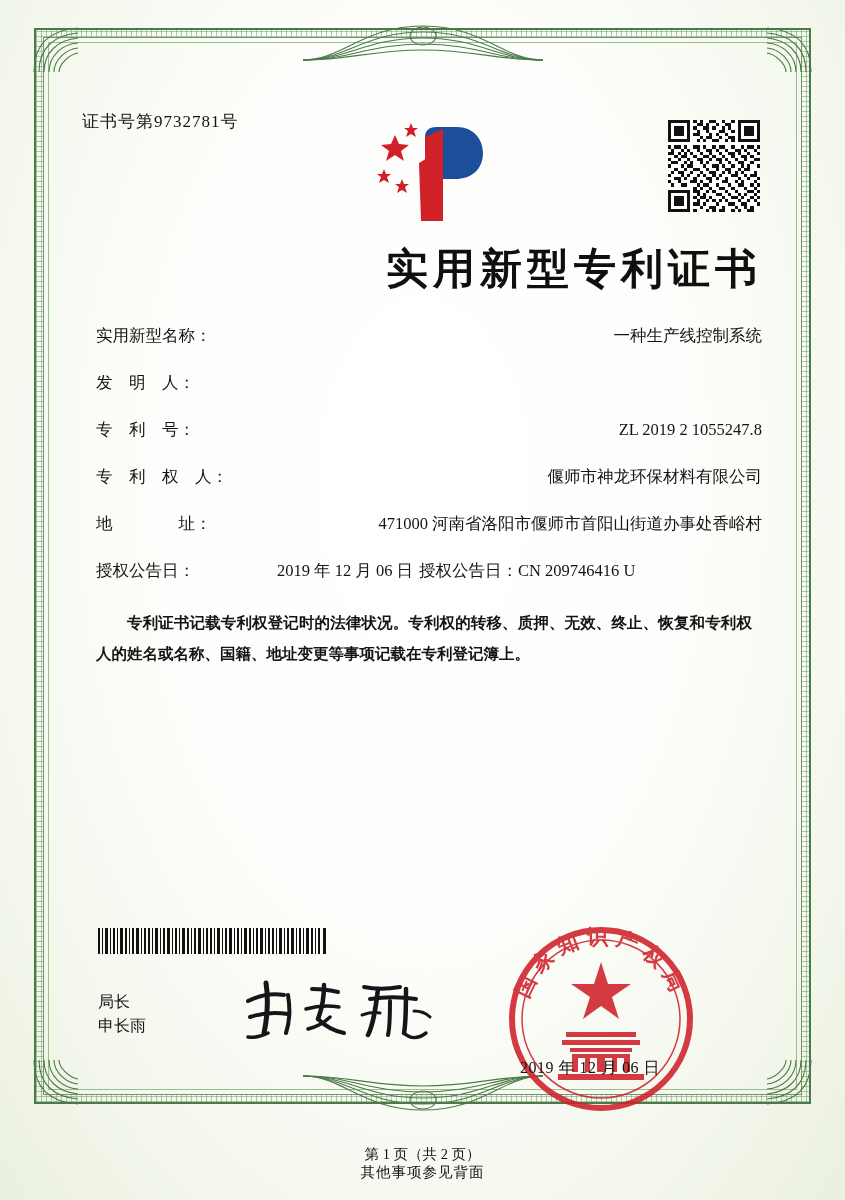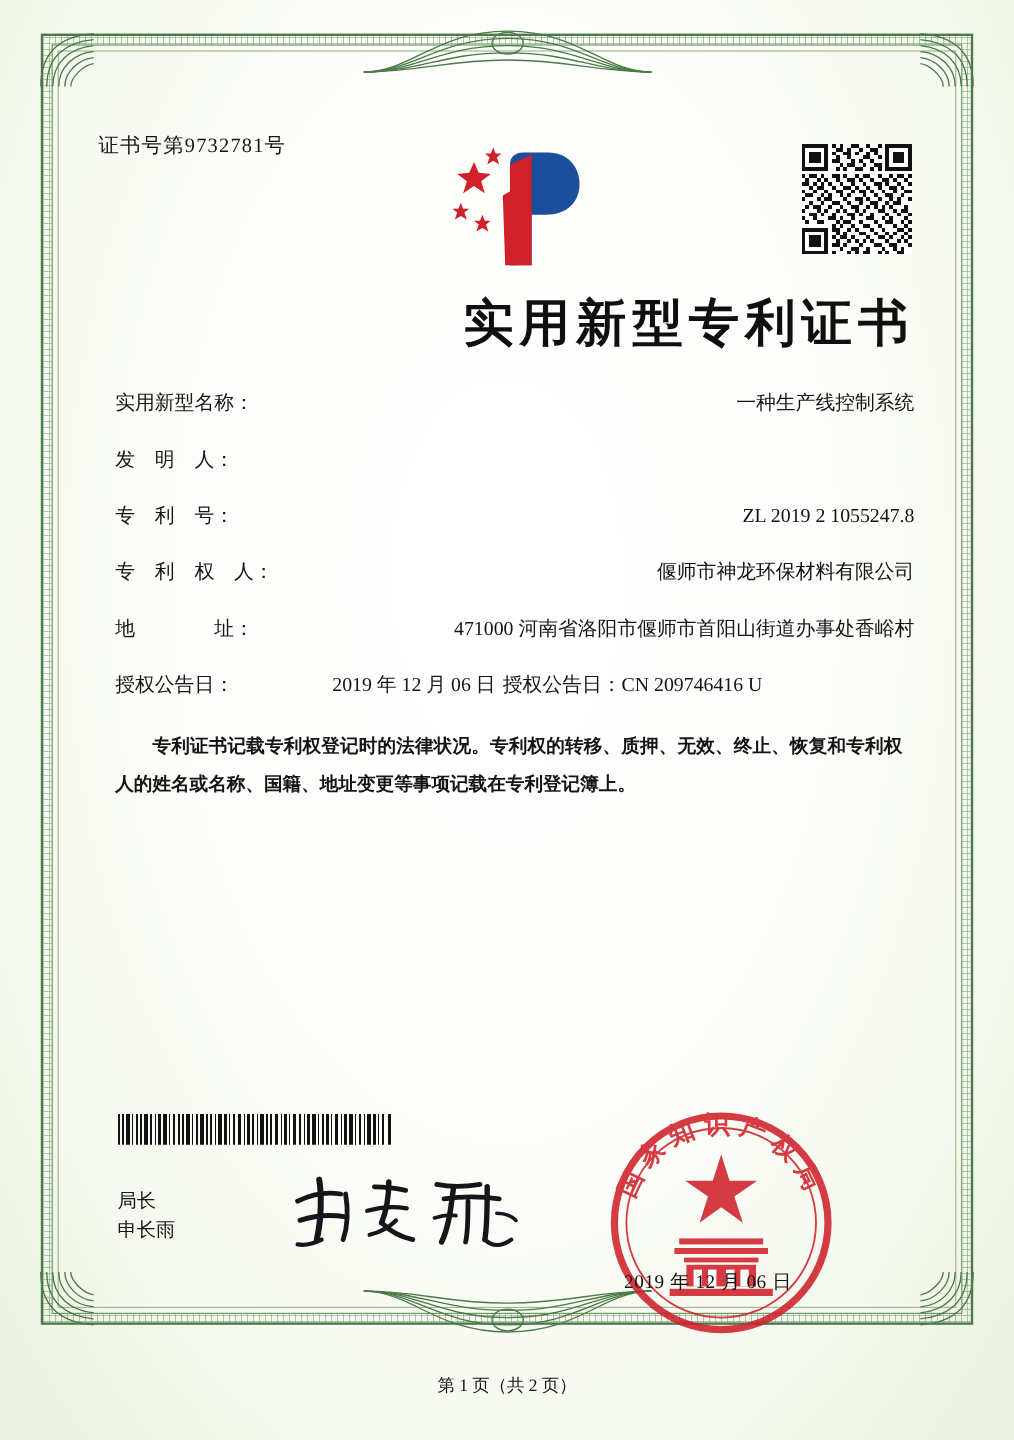--- a/index.html
+++ b/index.html
@@ -732,14 +732,15 @@
       </g>
       <text font-family="'DejaVu Serif', 'Liberation Serif', serif" font-size="21" font-weight="bold" fill="#d0202a" letter-spacing="7">
         <textPath href="#sealArcTop" startOffset="50%" text-anchor="middle">国家知识产权局</textPath>
       </text>
     </g>
   </svg>
 
   <div class="seal-date">2019 年 12 月 06 日</div>
 
   <div class="page-num">第 1 页（共 2 页）</div>
+  <div class="footnote">其他事项参见背面</div>
 
 </div>
 
 </body></html>

